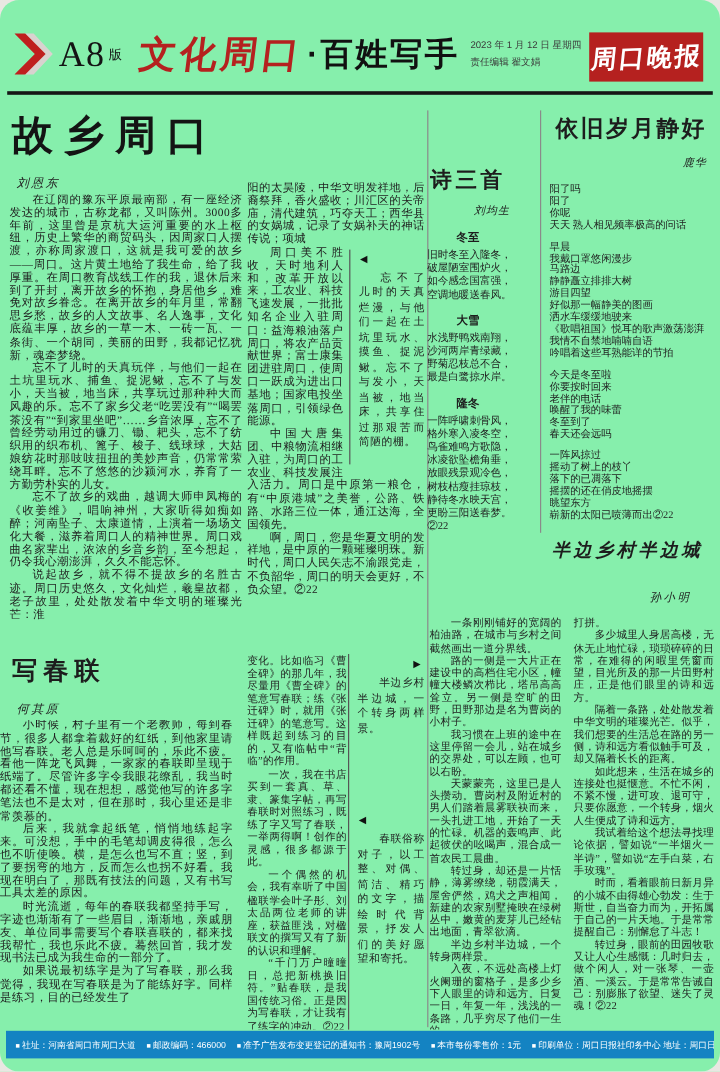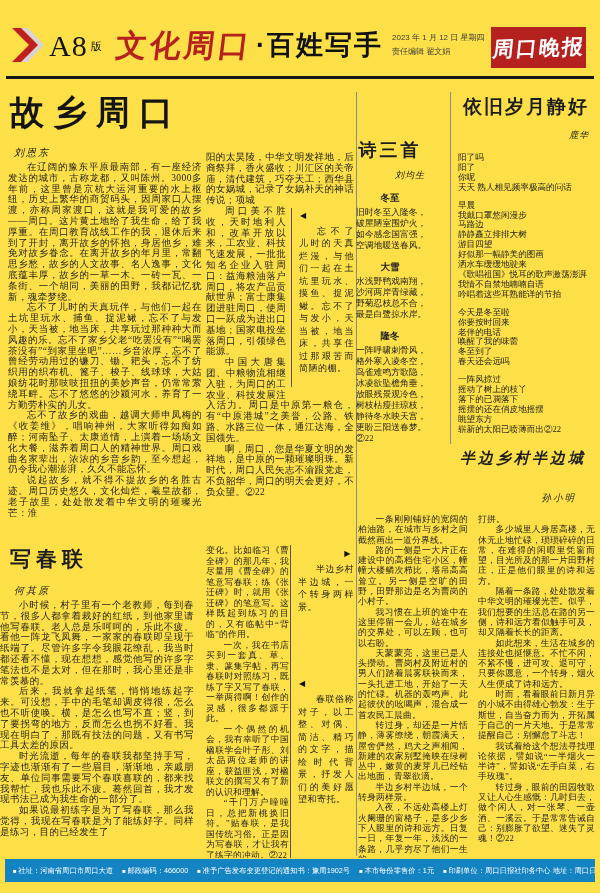--- a/index.html
+++ b/index.html
@@ -1,17 +1,17 @@
 <!DOCTYPE html>
 <html><head>
 <meta charset="utf-8">
 <style>
   html,body{margin:0;padding:0;background:#e9e7e2;}
-  .page{position:relative;width:600px;height:893px;background:#fde047;overflow:hidden;
-        font-family:"Liberation Serif","DejaVu Serif",serif;color:#1d1d1d;margin:0 auto;}
+  .page{position:relative;width:600px;height:893px;background:#86efac;overflow:hidden;
+        font-family:"Liberation Serif","DejaVu Serif",serif;color:#1d1d1d;margin:0 auto;border-radius:16px;}
   
   .hdr-chevron{position:absolute;left:12px;top:27px;}
   .a8{position:absolute;left:49px;top:29px;font-size:30px;color:#141414;letter-spacing:1px;}
   .a8 .ban{font-size:11px;letter-spacing:0;margin-left:3px;vertical-align:6px;}
   .sec-title{position:absolute;left:116px;top:25px;white-space:nowrap;}
   .sec-red{font-size:31px;font-weight:bold;color:#b5211f;display:inline-block;transform:skewX(-7deg);letter-spacing:3px;}
   .sec-black{font-size:27px;font-weight:bold;color:#111;font-family:"Liberation Sans","DejaVu Sans",sans-serif;letter-spacing:2px;vertical-align:2px;}
   .hdr-meta{position:absolute;left:392px;top:31px;font-size:8px;line-height:14px;color:#3a3a3a;
             font-family:"Liberation Sans","DejaVu Sans",sans-serif;}
   .masthead{position:absolute;left:491px;top:27px;width:95px;height:41px;background:#b5211f;color:#fff;
@@ -211,22 +211,22 @@
     <p>天蒙蒙亮，这里已是人头攒动。曹岗村及附近村的男人们踏着晨雾联袂而来，一头扎进工地，开始了一天的忙碌。机器的轰鸣声、此起彼伏的吆喝声，混合成一首农民工晨曲。</p>
     <p>转过身，却还是一片恬静，薄雾缭绕，朝霞满天，屋舍俨然，鸡犬之声相闻，新建的农家别墅掩映在绿树丛中，嫩黄的麦芽儿已经钻出地面，青翠欲滴。</p>
     <p>半边乡村半边城，一个转身两样景。</p>
     <p>入夜，不远处高楼上灯火阑珊的窗格子，是多少乡下人眼里的诗和远方。日复一日，年复一年，浅浅的一条路，几乎穷尽了他们一生的</p>
   </div>
   <div class="coltext bb-col2">
     <p class="cont">打拼。</p>
     <p>多少城里人身居高楼，无休无止地忙碌，琐琐碎碎的日常，在难得的闲暇里凭窗而望，目光所及的那一片田野村庄，正是他们眼里的诗和远方。</p>
     <p>隔着一条路，处处散发着中华文明的璀璨光芒。似乎，我们想要的生活总在路的另一侧，诗和远方看似触手可及，却又隔着长长的距离。</p>
     <p>如此想来，生活在城乡的连接处也挺惬意。不忙不闲，不紧不慢，进可攻、退可守，只要你愿意，一个转身，烟火人生便成了诗和远方。</p>
+    <p>我试着给这个想法寻找理论依据，譬如说“一半烟火一半诗”，譬如说“左手白菜，右手玫瑰”。</p>
     <p>时而，看着眼前日新月异的小城不由得雄心勃发：生于斯世，自当奋力而为，开拓属于自己的一片天地。于是常常提醒自己：别懈怠了斗志！</p>
-    <p>我试着给这个想法寻找理论依据，譬如说“一半烟火一半诗”，譬如说“左手白菜，右手玫瑰”。</p>
     <p>转过身，眼前的田园牧歌又让人心生感慨：几时归去，做个闲人，对一张琴、一壶酒、一溪云。于是常常告诫自己：别膨胀了欲望、迷失了灵魂！②22</p>
   </div>
 
   <div class="footer">
     <span>社址：河南省周口市周口大道</span>
     <span>邮政编码：466000</span>
     <span>准予广告发布变更登记的通知书：豫周1902号</span>
     <span>本市每份零售价：1元</span>
     <span>印刷单位：周口日报社印务中心 地址：周口日报社院内</span>
   </div>

